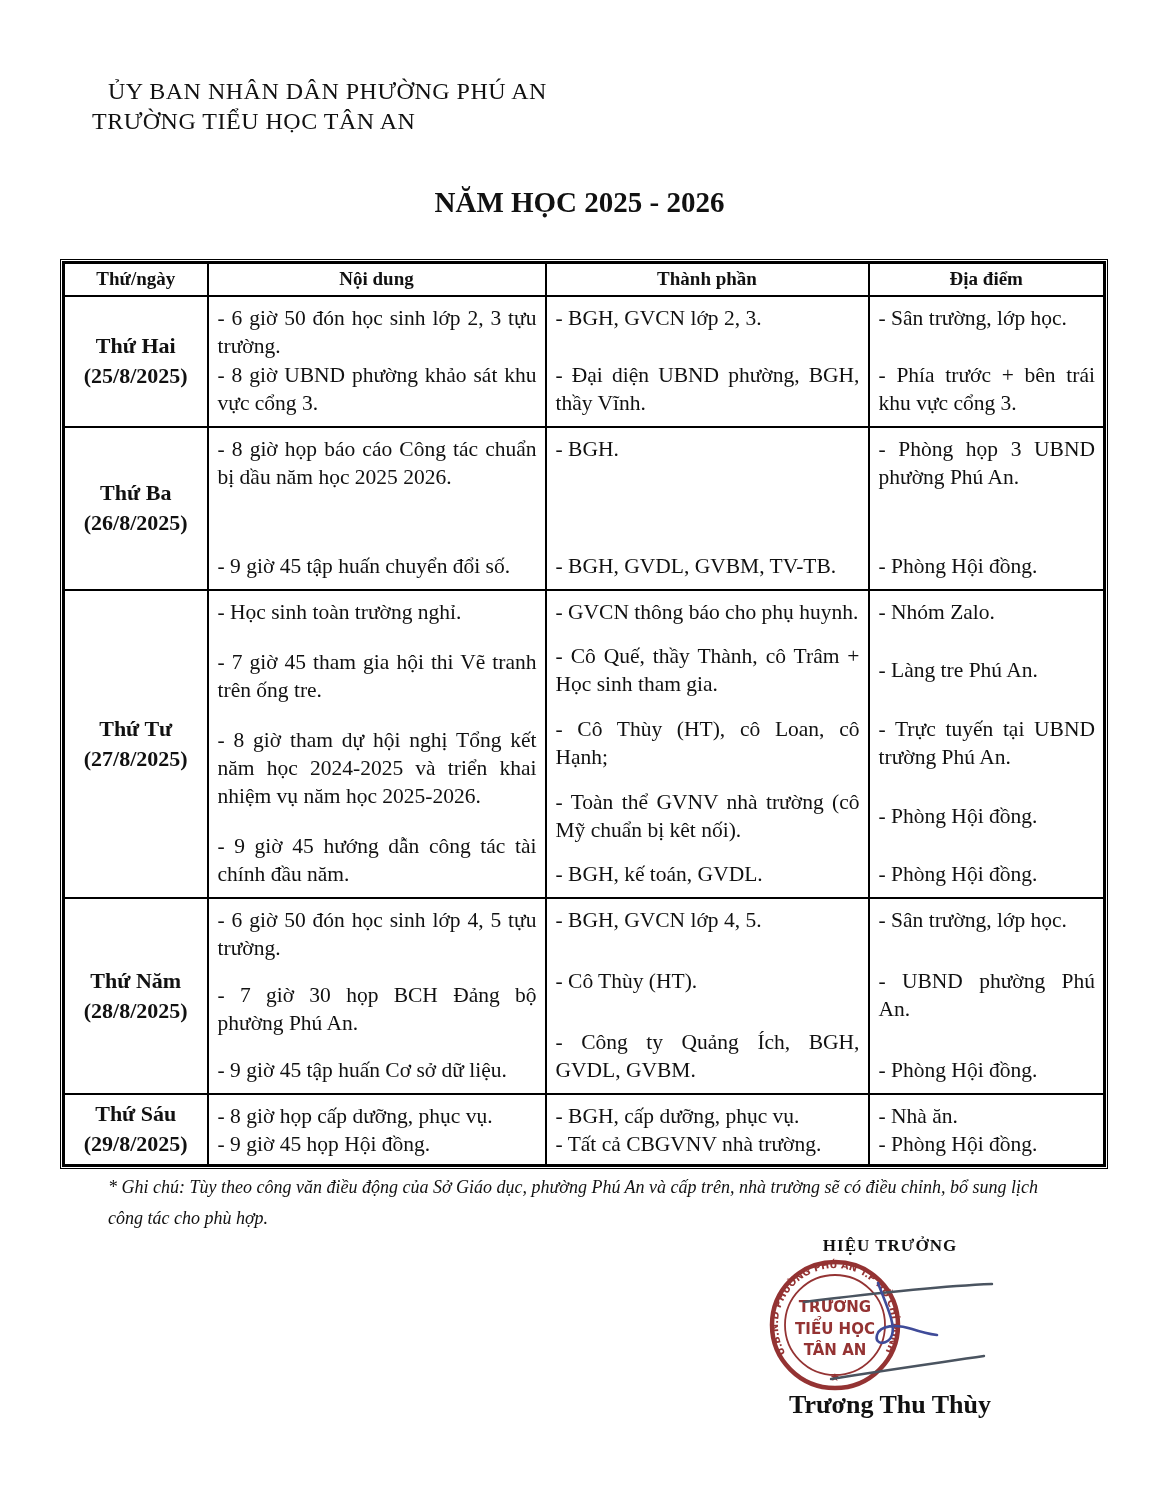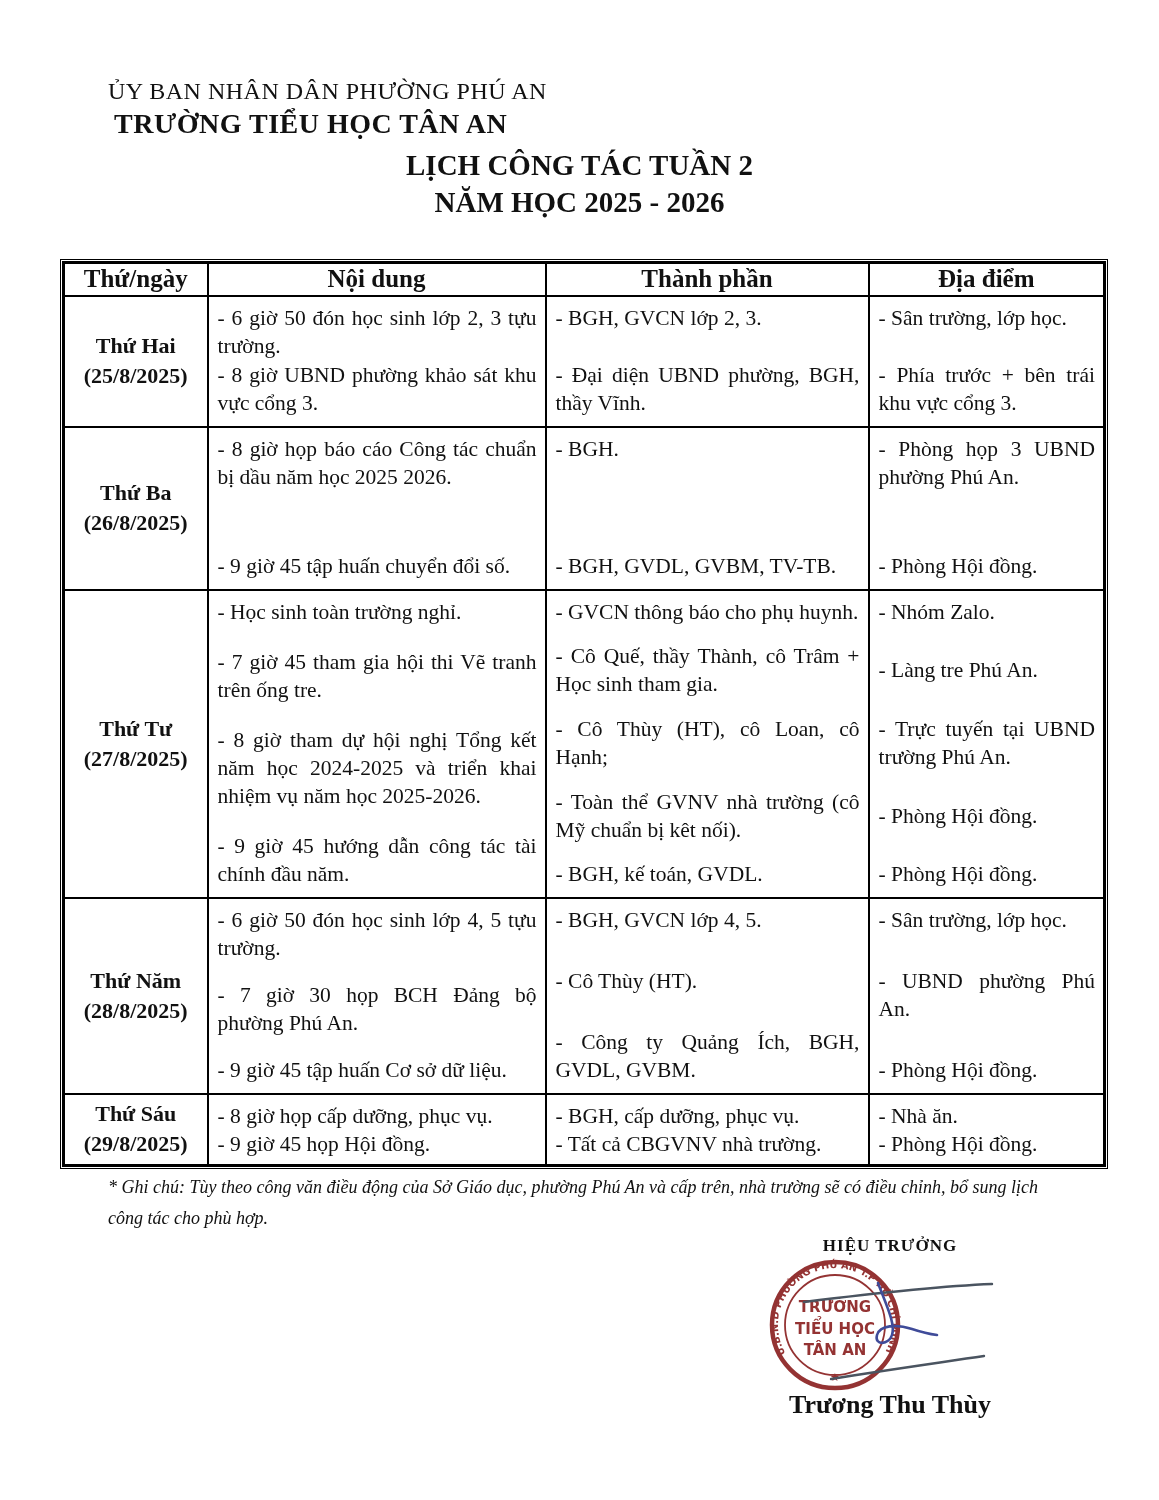--- a/index.html
+++ b/index.html
@@ -5,35 +5,35 @@
   html,body{margin:0;padding:0;background:#fff;}
   .page{
     position:relative;
     width:1159px;height:1500px;
     background:#ffffff;
     font-family:"Liberation Serif","DejaVu Serif",serif;
     color:#111;
     overflow:hidden;
   }
   .org-line1{position:absolute;left:108px;top:78px;font-size:24px;letter-spacing:.5px;}
-  .org-line2{position:absolute;left:114px;top:108px;font-size:28px;font-weight:bold;letter-spacing:.5px;}
+  .org-line2{position:absolute;left:92px;top:108px;font-size:24px;font-weight:normal;letter-spacing:.5px;}
   .title1{position:absolute;left:0;right:0;top:149px;text-align:center;font-size:29px;font-weight:bold;}
   .title2{position:absolute;left:0;right:0;top:186px;text-align:center;font-size:29px;font-weight:bold;}
   .title3{position:absolute;left:0;right:0;top:222px;text-align:center;font-size:24px;font-weight:bold;}
 
   table.sched{
     position:absolute;left:62px;top:261px;
     border-collapse:collapse;
     width:1041px;
     table-layout:fixed;
   }
   table.sched, table.sched th, table.sched td{border:2px solid #000;}
   table.sched{border-width:3px;outline:1px solid #000;outline-offset:1px;}
   table.sched th{
-    font-size:25px;font-weight:bold;text-align:center;padding:1px 2px;
+    font-size:19px;font-weight:bold;text-align:center;padding:1px 2px;
   }
   td.daycell{
     text-align:center;vertical-align:middle;
     font-weight:bold;font-size:22px;line-height:1.35;
     padding:2px;
   }
   td.itemcell{vertical-align:top;padding:0;}
   .cellflex{
     display:flex;flex-direction:column;justify-content:space-between;
     box-sizing:border-box;
@@ -56,21 +56,20 @@
   .stamp-ring{font-family:"DejaVu Sans","Liberation Sans",sans-serif;font-weight:bold;}
 </style>
 </head>
 <body>
 
 <div class="page">
 
   <div class="org-line1">ỦY BAN NHÂN DÂN PHƯỜNG PHÚ AN</div>
   <div class="org-line2">TRƯỜNG TIỂU HỌC TÂN AN</div>
 
-  <div class="title1">LỊCH CÔNG TÁC TUẦN 2</div>
   <div class="title2">NĂM HỌC 2025 - 2026</div>
 
   <table class="sched">
     <colgroup>
       <col style="width:144px">
         <col style="width:338px">
         <col style="width:323px">
         <col style="width:236px">
     </colgroup>
     <thead>

